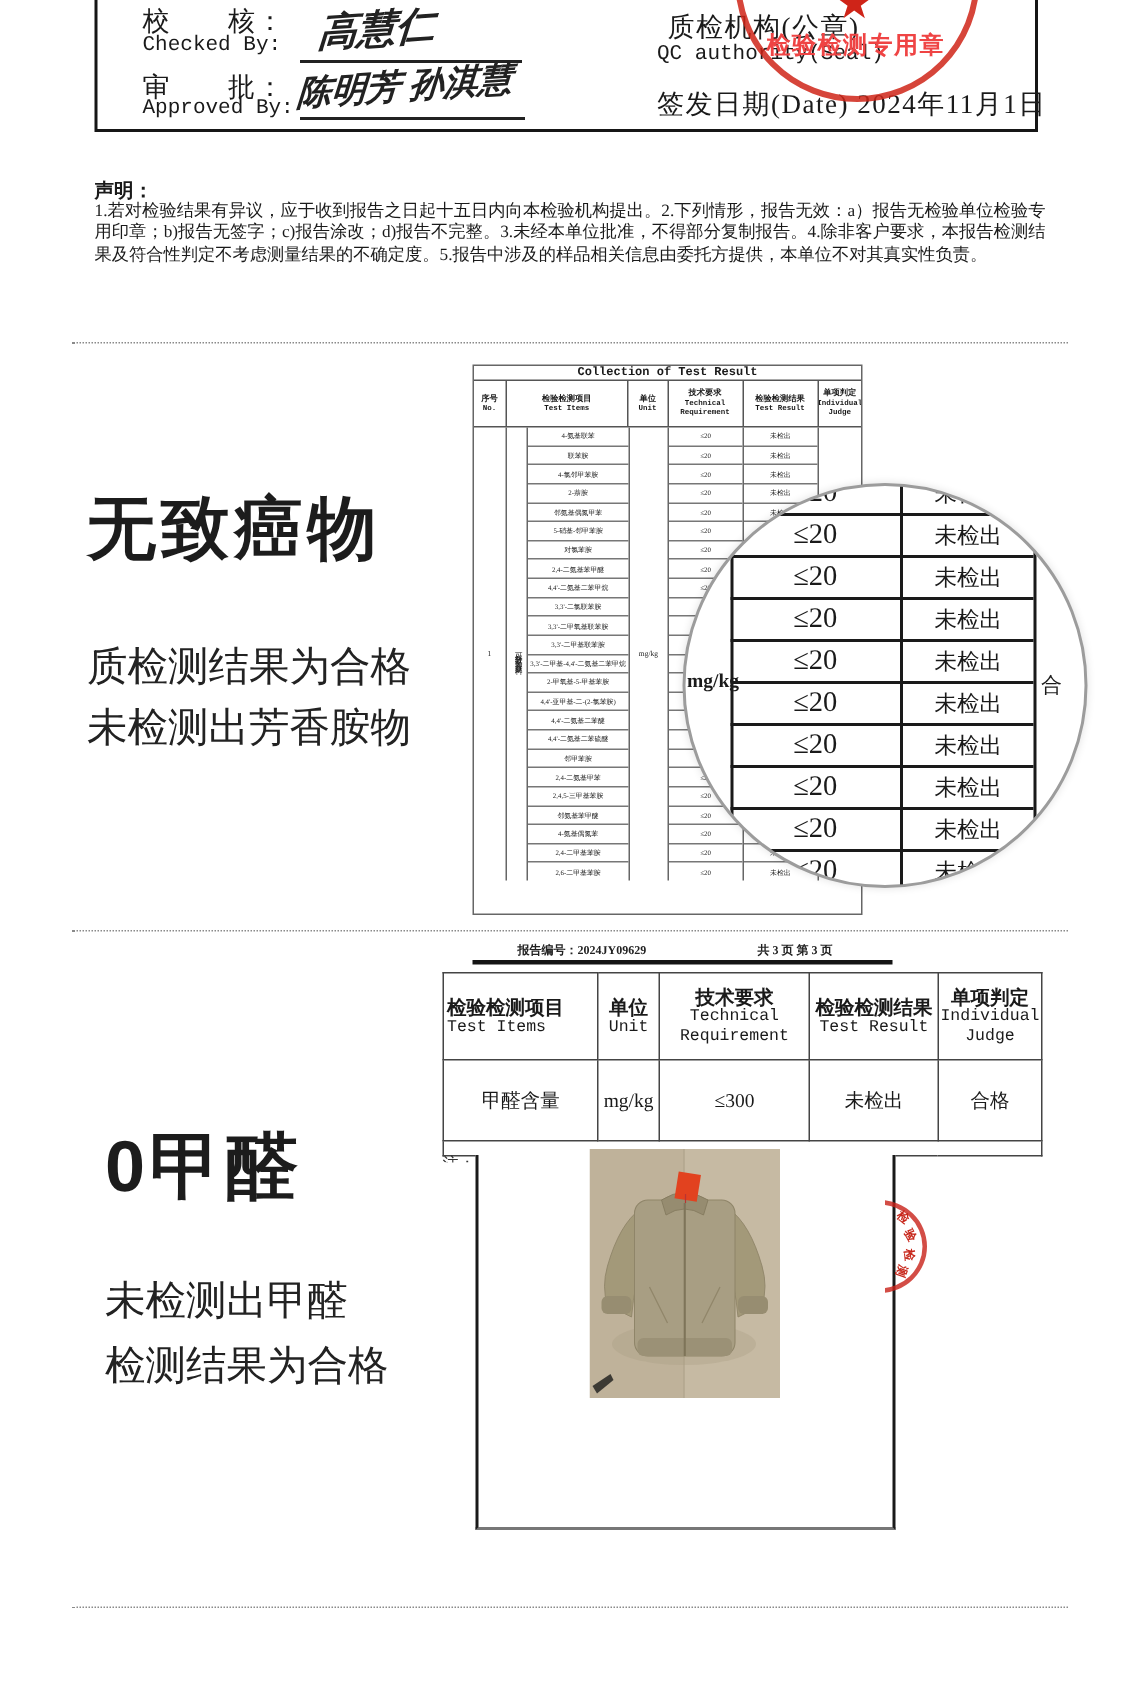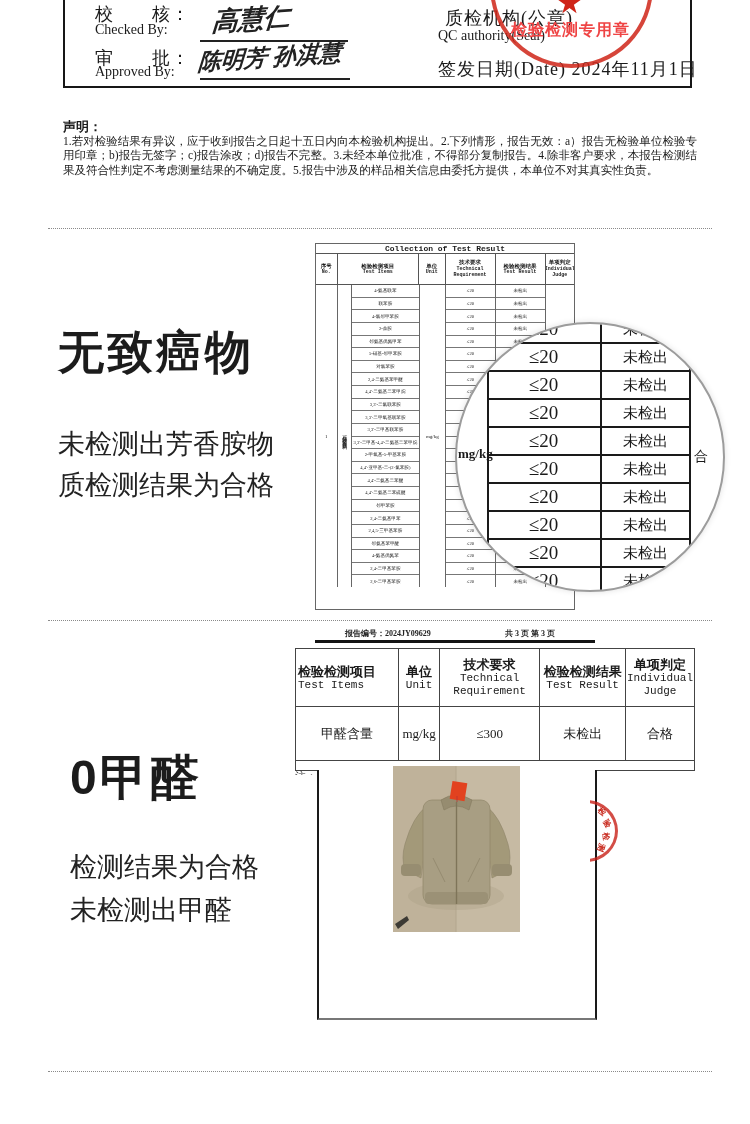--- a/index.html
+++ b/index.html
@@ -2,21 +2,21 @@
 <html><head>
 <meta charset="utf-8">
 <style>
   html,body{margin:0;padding:0;background:#fff;}
   body{width:750px;height:1124px;position:relative;overflow:hidden;
        font-family:"Liberation Serif",serif;color:#1a1a1a;}
   .abs{position:absolute;}
   
   .cert-box{left:63px;top:-22px;width:625px;height:106px;border:2px solid #161616;background:#fff;}
   .cert-cn{font-size:18px;letter-spacing:1px;}
-  .cert-en{font-family:Liberation Serif, serif;font-size:14px;}
+  .cert-en{font-family:Liberation Mono, monospace;font-size:14px;}
   .sig{font-weight:bold;font-style:italic;transform:rotate(-4deg) skewX(-8deg);display:inline-block;color:#222;}
   .sigline{border-bottom:2px solid #222;}
   .seal-ring{width:155px;height:155px;border:4px solid rgba(207,36,24,.85);border-radius:50%;}
   .seal-star{color:#cf2418;font-size:30px;line-height:1;}
   .seal-text{color:#ef4444;font-weight:bold;font-size:16px;letter-spacing:1px;text-align:center;}
   
   .stmt-title{font-size:13px;font-weight:bold;}
   .stmt-body{font-size:11.5px;line-height:14.4px;text-align:justify;}
   .dotline{border-top:1.5px dotted #8a8a8a;height:0;}
   
@@ -91,22 +91,22 @@
 <div class="abs seal-star" style="left:556px;top:-12px;">★</div>
 <div class="abs seal-text" style="left:498px;top:20px;width:145px;">检验检测专用章</div>
 
 <div class="abs stmt-title" style="left:63px;top:118px;">声明：</div>
 <div class="abs stmt-body" style="left:63px;top:134px;width:634px;">1.若对检验结果有异议，应于收到报告之日起十五日内向本检验机构提出。2.下列情形，报告无效：a）报告无检验单位检验专用印章；b)报告无签字；c)报告涂改；d)报告不完整。3.未经本单位批准，不得部分复制报告。4.除非客户要求，本报告检测结果及符合性判定不考虑测量结果的不确定度。5.报告中涉及的样品相关信息由委托方提供，本单位不对其真实性负责。</div>
 
 <div class="abs dotline" style="left:48px;top:228px;width:664px;"></div>
 
 <div class="abs headline" style="left:58px;top:322px;">无致癌物</div>
 <div class="abs subline" style="left:58px;top:424px;">
+  <div>质检测结果为合格</div>
   <div>未检测出芳香胺物</div>
-  <div>质检测结果为合格</div>
 </div>
 
 <div class="abs sum-table">
   <div class="sum-title-en">Collection of Test Result</div>
   <div class="sum-head">
     <div style="width:21px;">
         <span>序号</span>
         <span class="en">No.</span>
       </div>
     <div style="width:82px;">
@@ -346,17 +346,17 @@
 <div class="abs pseal-clip">
   <div class="pseal-ring"></div>
   <div class="pseal-ch" style="left:8px;top:8px;transform:rotate(38deg);">检</div>
   <div class="pseal-ch" style="left:13px;top:20px;transform:rotate(62deg);">验</div>
   <div class="pseal-ch" style="left:12px;top:33px;transform:rotate(84deg);">检</div>
   <div class="pseal-ch" style="left:7px;top:44px;transform:rotate(110deg);">测</div>
 </div>
 
 <div class="abs headline" style="left:70px;top:746px;font-size:48px;">0甲醛</div>
 <div class="abs subline" style="left:70px;top:846px;line-height:43px;">
+  <div>未检测出甲醛</div>
   <div>检测结果为合格</div>
-  <div>未检测出甲醛</div>
 </div>
 
 <div class="abs dotline" style="left:48px;top:1071px;width:664px;"></div>
 
 </body></html>

